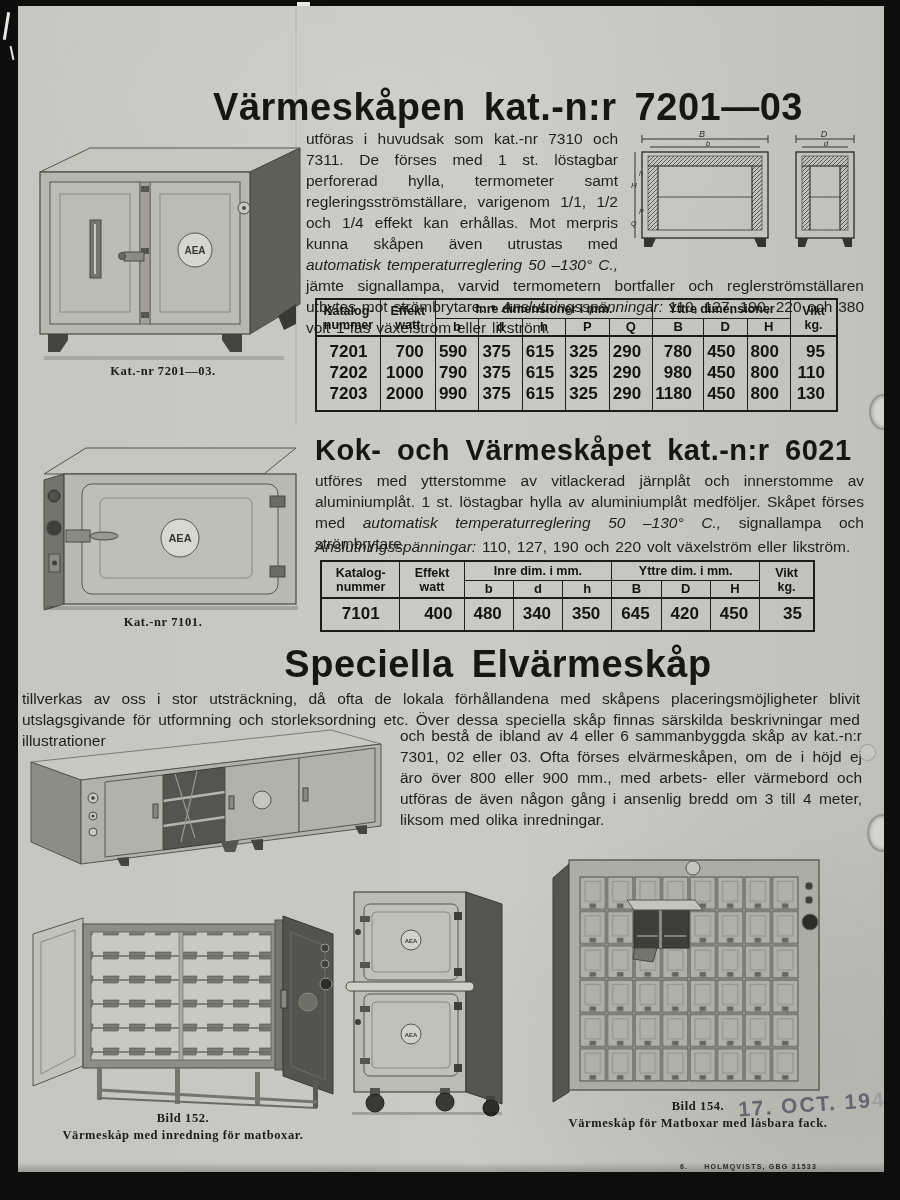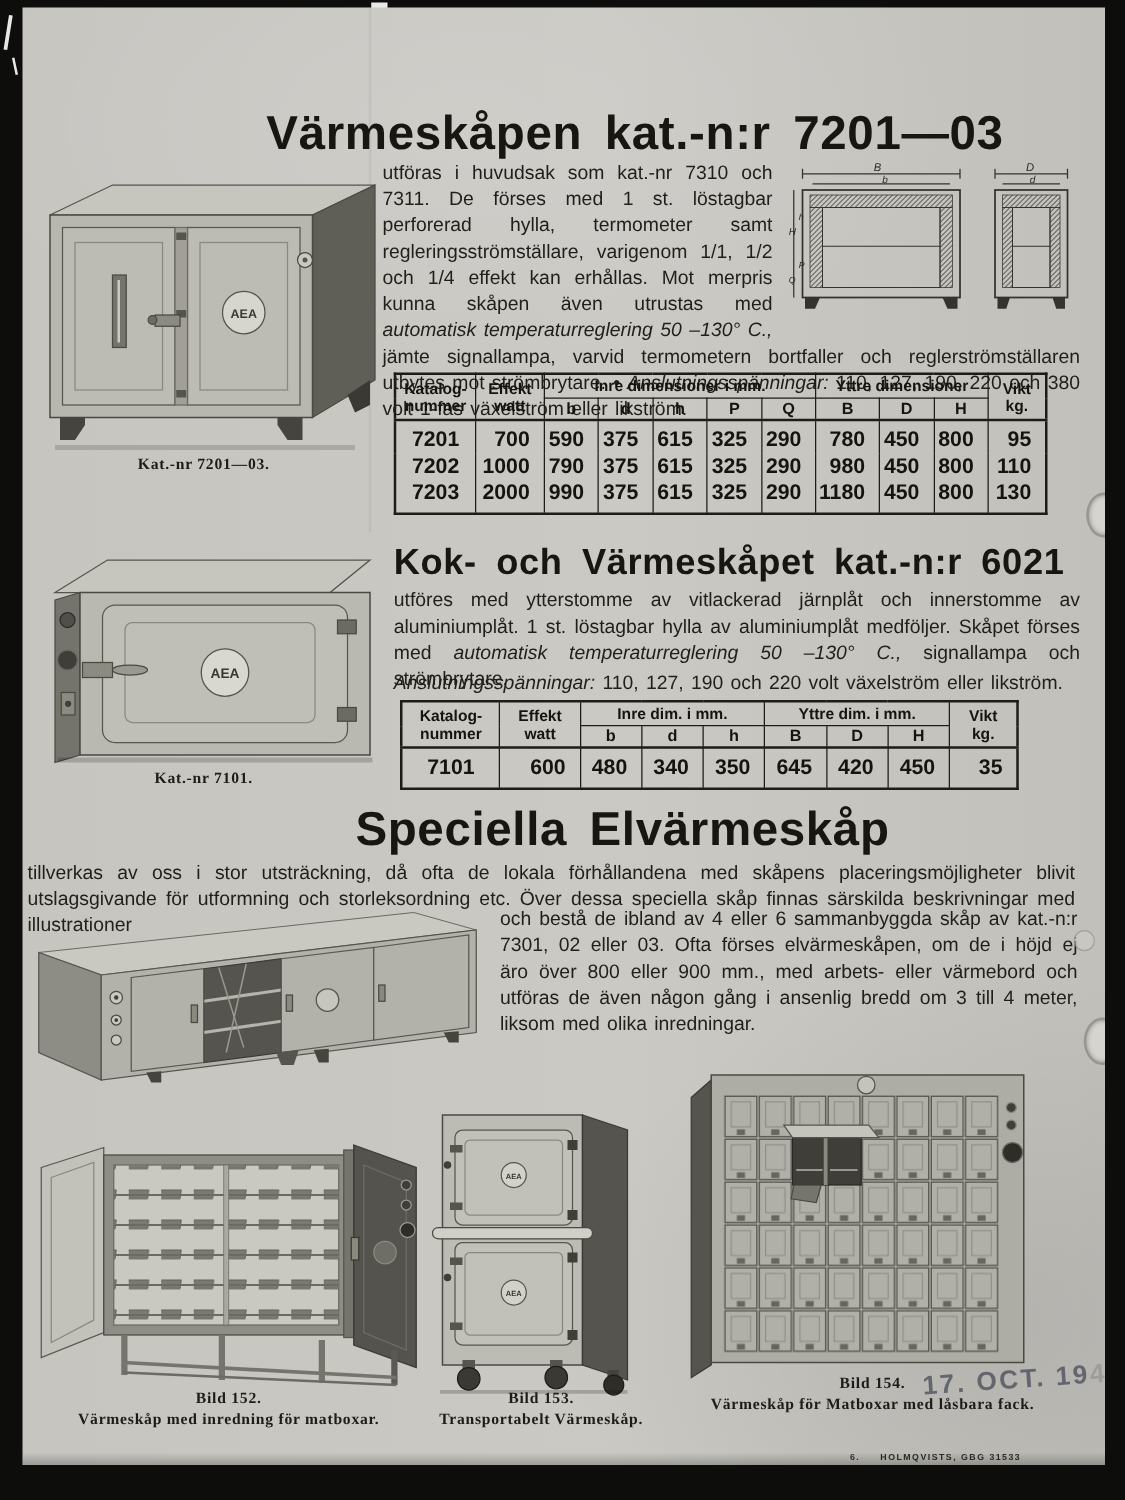--- a/index.html
+++ b/index.html
@@ -257,21 +257,21 @@
         <th style="width:48px">d</th>
         <th style="width:48px">h</th>
         <th style="width:48px">B</th>
         <th style="width:48px">D</th>
         <th style="width:48px">H</th>
       </tr>
     </thead>
     <tbody>
       <tr>
         <td class="c">7101</td>
-        <td>600</td>
+        <td>400</td>
         <td>480</td>
         <td>340</td>
         <td>350</td>
         <td>645</td>
         <td>420</td>
         <td>450</td>
         <td>35</td>
       </tr>
     </tbody>
   </table>
@@ -382,24 +382,20 @@
       <circle cx="18" cy="146" r="3" fill="#3f3e39"></circle>
       <rect x="30" y="212" width="10" height="8" fill="#55544e"></rect>
       <circle cx="35" cy="227" r="9" fill="#3a3933" stroke="#1e1d1a"></circle>
       <rect x="100" y="212" width="10" height="8" fill="#55544e"></rect>
       <circle cx="105" cy="226" r="9" fill="#3a3933" stroke="#1e1d1a"></circle>
       <rect x="146" y="220" width="9" height="8" fill="#44433d"></rect>
       <circle cx="151" cy="232" r="8" fill="#2e2d28" stroke="#1e1d1a"></circle>
       <rect x="12" y="236" width="150" height="3" fill="rgba(0,0,0,0.2)"></rect>
     </svg>
   </div>
-  <div class="caption" style="position:absolute;left:290px;top:1104px;width:250px;">
-    <div>Bild 153.</div>
-    <div>Transportabelt Värmeskåp.</div>
-  </div>
 
   <div class="fig" style="left:527px;top:832px;">
     <svg width="292" height="274" viewBox="0 0 292 274">
       <defs>
         <pattern id="lockers" x="34" y="38" width="27.5" height="34.33" patternUnits="userSpaceOnUse">
           <rect x="1" y="1" width="25.5" height="32.3" fill="#b0afa8" stroke="#514f49" stroke-width="1"></rect>
           <rect x="6" y="5.5" width="15.5" height="20" fill="none" stroke="#8b8a81" stroke-width=".8"></rect>
           <rect x="10.5" y="27.5" width="6.5" height="4.5" fill="#66655e"></rect>
         </pattern>
       </defs>

